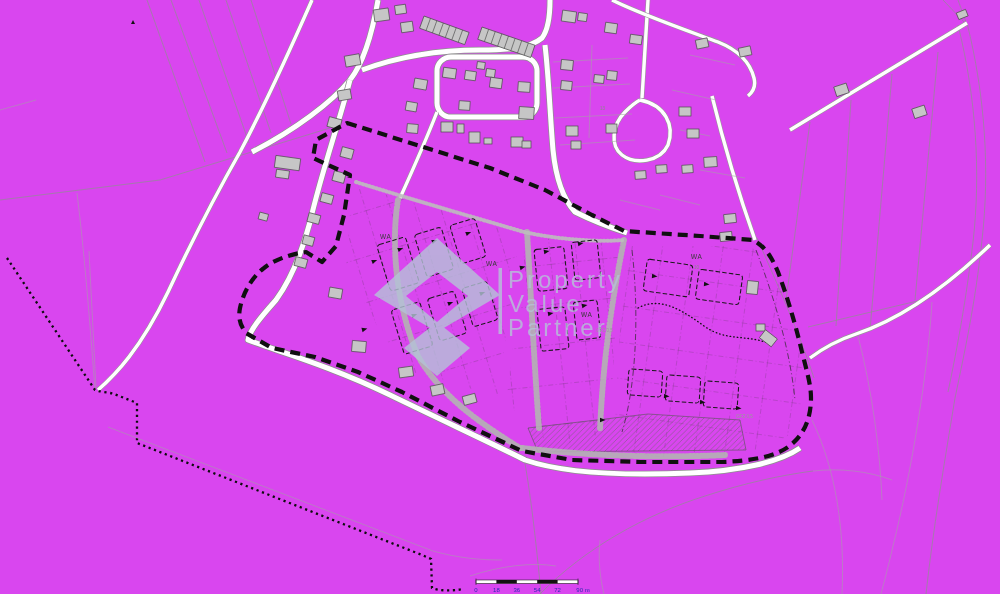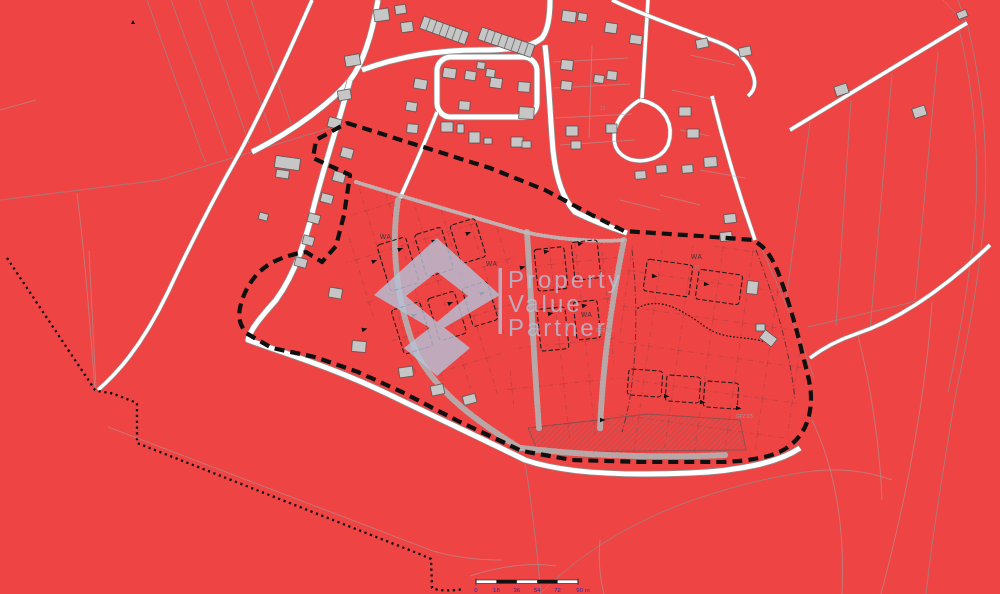--- a/index.html
+++ b/index.html
@@ -1,16 +1,16 @@
 <!DOCTYPE html>
 <html><head>
 <meta charset="utf-8">
 <style>
   html,body{margin:0;padding:0;background:#ffffff;}
-  #stage{position:relative;width:1000px;height:594px;background:#ef4444;overflow:hidden;
+  #stage{position:relative;width:1000px;height:594px;background:#d946ef;overflow:hidden;
          font-family:"Liberation Sans", sans-serif;}
   svg{display:block}
   .pl{stroke:#8f8f8f;stroke-width:.7;fill:none}
   .pl2{stroke:#a3a3a3;stroke-width:.55;fill:none}
   .rc{stroke:#909090;stroke-width:6.5;fill:none;stroke-linejoin:round}
   .rf{stroke:#ffffff;stroke-width:5;fill:none;stroke-linejoin:round}
   .rc2{stroke:#979797;stroke-width:4.6;fill:none;stroke-linejoin:round}
   .rf2{stroke:#ffffff;stroke-width:3.4;fill:none;stroke-linejoin:round}
   .bld{stroke:#4c4c4c;stroke-width:.7}
   .bldline{stroke:#4c4c4c;stroke-width:.6}

